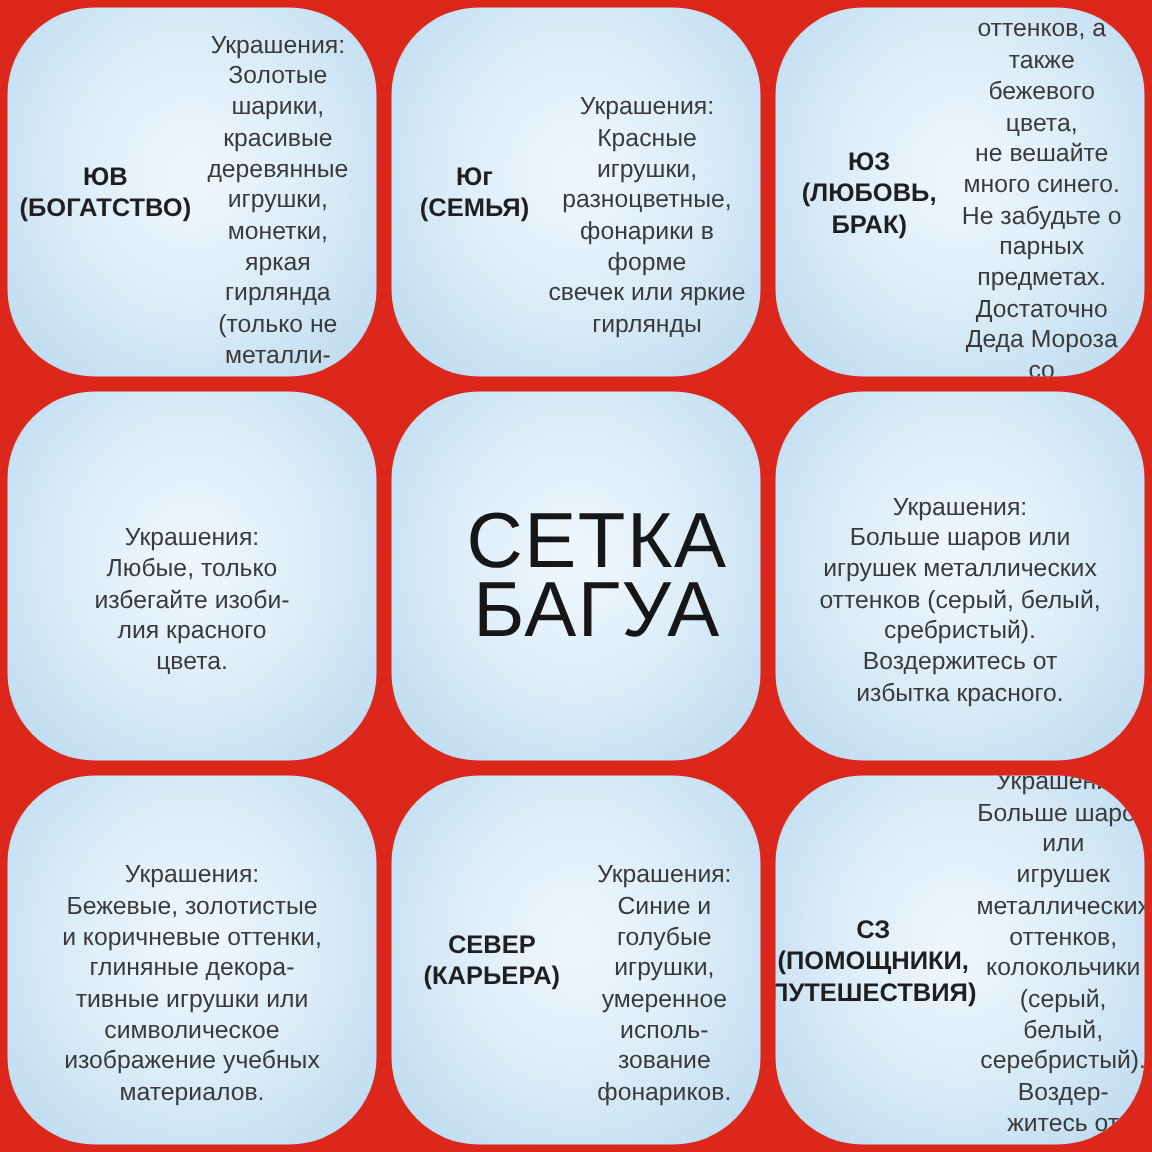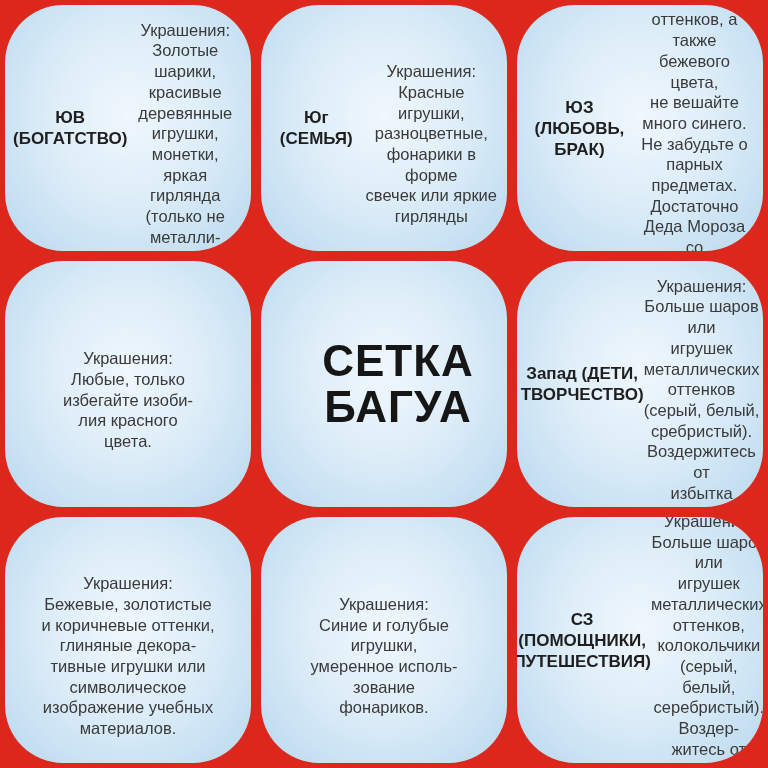--- a/index.html
+++ b/index.html
@@ -37,22 +37,22 @@
     white-space: pre-line;
   }
   .cell .body {
     font-size: 16.5px;
     line-height: 20.7px;
     color: #3a3a3a;
     white-space: pre-line;
     margin-top: 32px;
   }
   .center-title {
-    font-weight: bold;
-    font-size: 44px;
+    font-weight: normal;
+    font-size: 52px;
     line-height: 46px;
     letter-spacing: 1px;
     color: #161616;
     white-space: pre-line;
     text-align: center;
     margin-left: 28px;
   }
 </style>
 </head>
 <body>
@@ -102,22 +102,20 @@
 лия красного
 цвета.</div>
   </div>
 
   <div class="cell">
     <div class="center-title">СЕТКА
 БАГУА</div>
   </div>
 
   <div class="cell">
-    <div class="title">Запад (ДЕТИ,
-ТВОРЧЕСТВО)</div>
     <div class="body">Украшения:
 Больше шаров или
 игрушек металлических
 оттенков (серый, белый,
 сребристый).
 Воздержитесь от
 избытка красного.</div>
   </div>
 
   <div class="cell">
@@ -125,20 +123,21 @@
 Бежевые, золотистые
 и коричневые оттенки,
 глиняные декора-
 тивные игрушки или
 символическое
 изображение учебных
 материалов.</div>
   </div>
 
   <div class="cell">
+    <div class="title">СЕВЕР (КАРЬЕРА)</div>
     <div class="body">Украшения:
 Синие и голубые
 игрушки,
 умеренное исполь-
 зование
 фонариков.</div>
   </div>
 
   <div class="cell">
     <div class="title">СЗ (ПОМОЩНИКИ,

